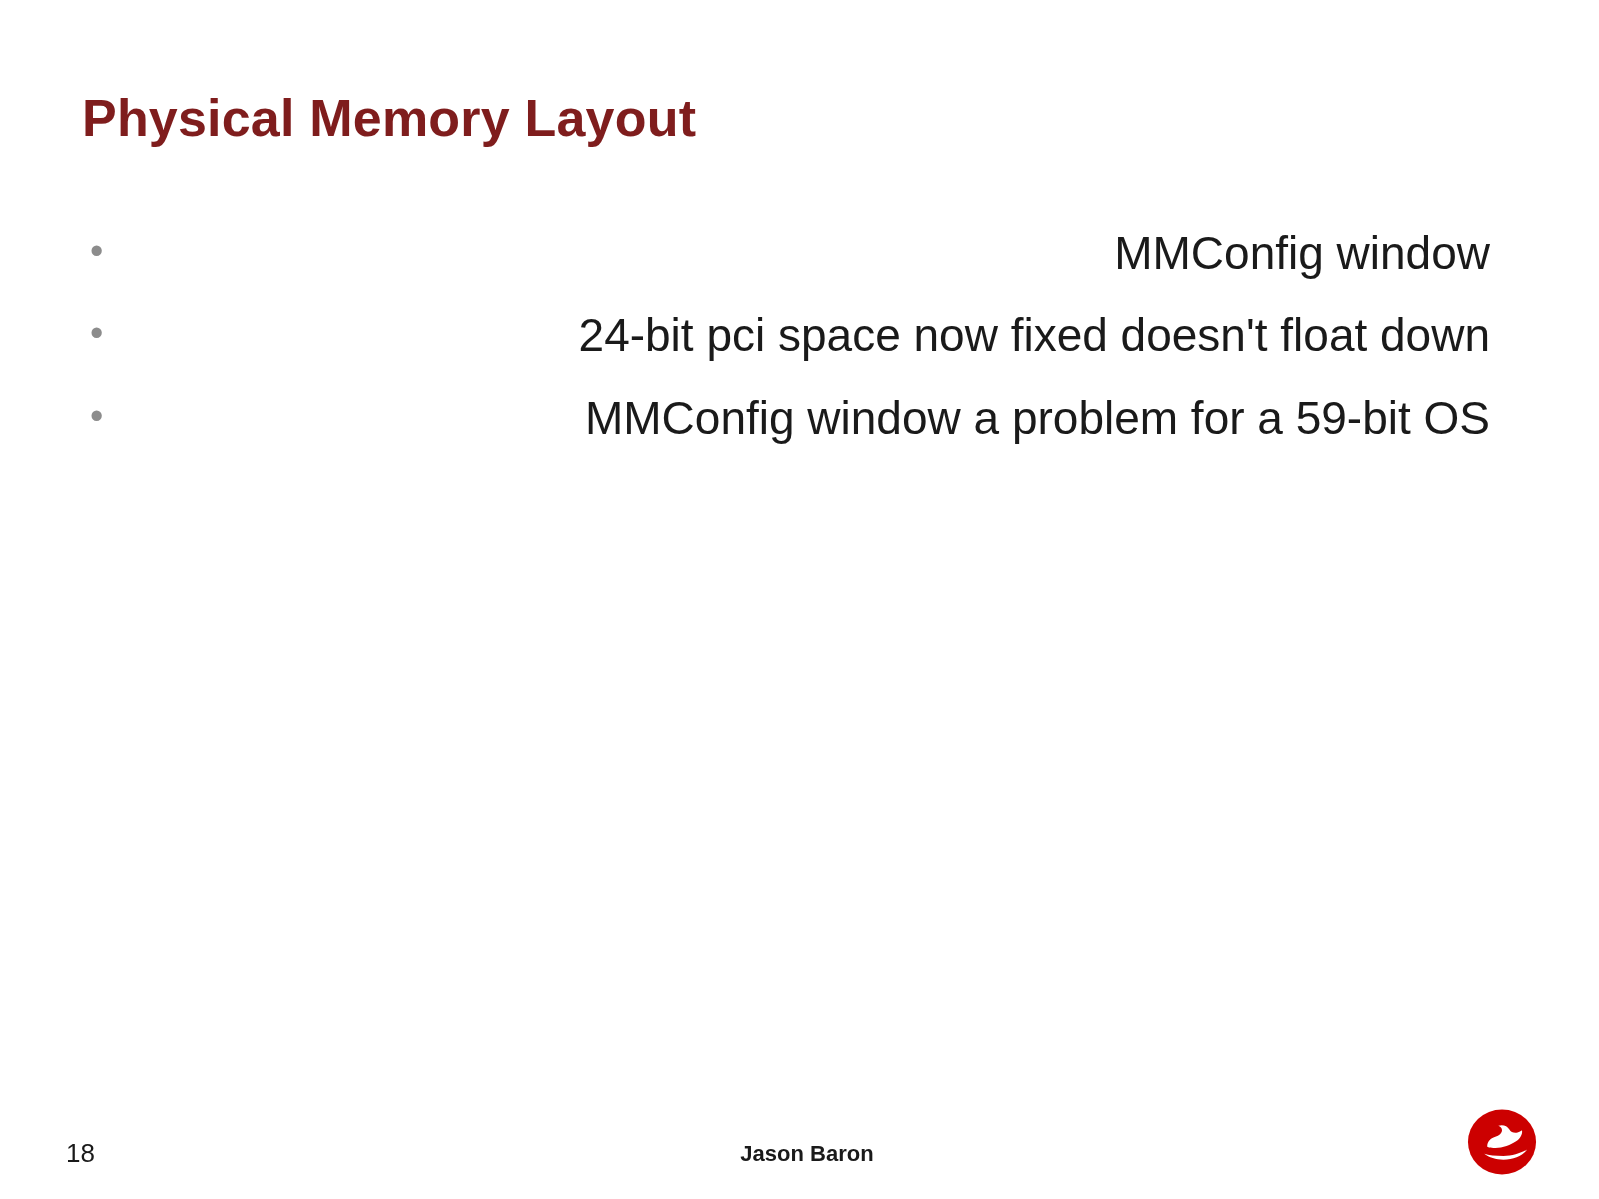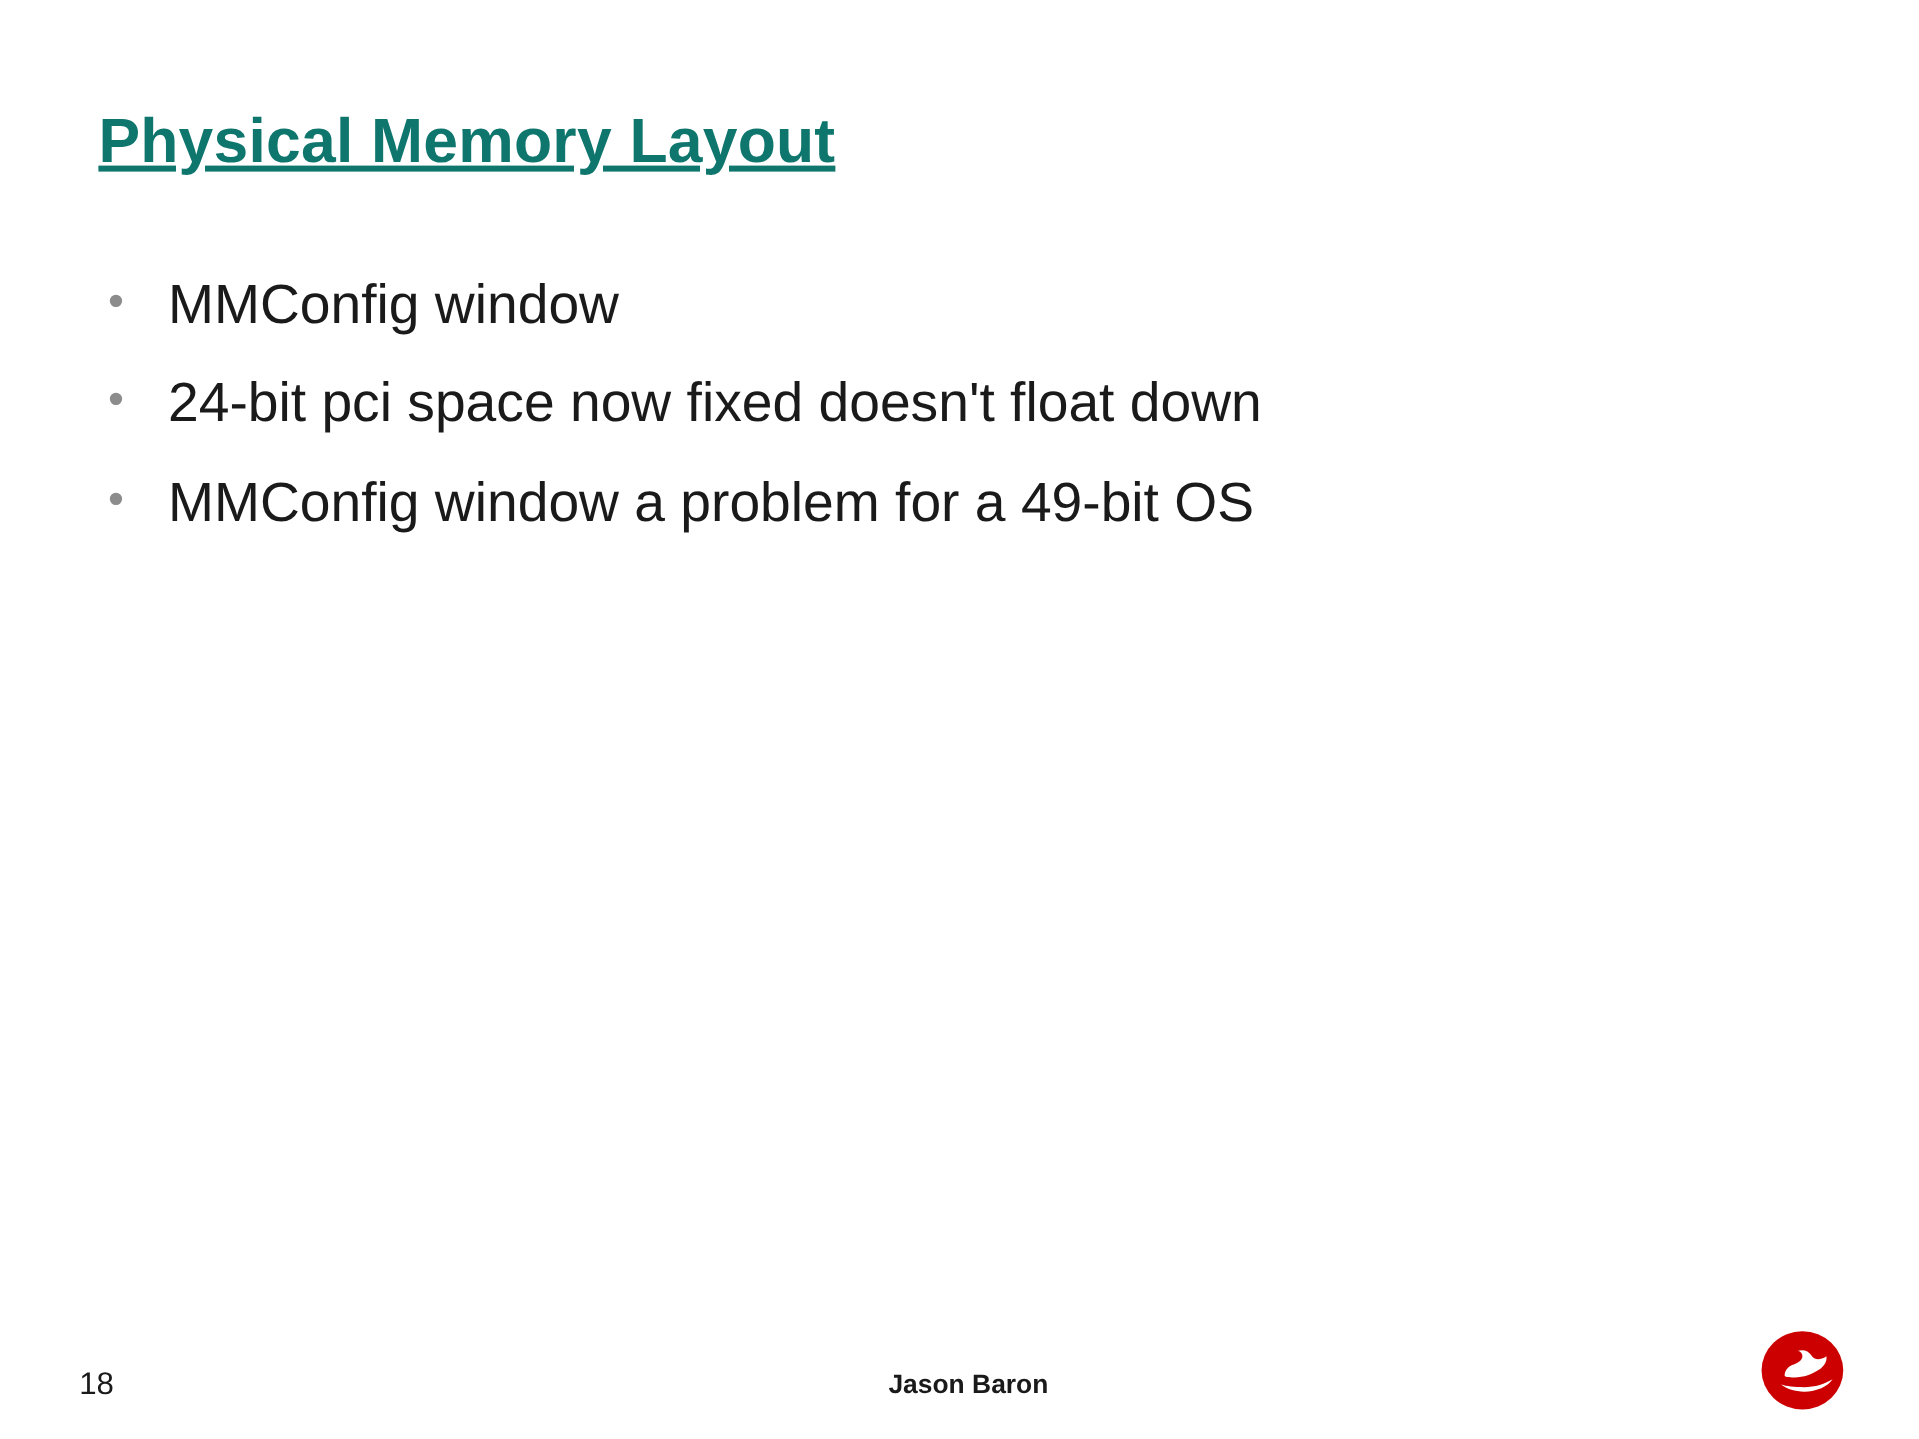--- a/index.html
+++ b/index.html
@@ -16,24 +16,23 @@
     height: 1199px;
     background: #ffffff;
     overflow: hidden;
   }
   .slide-title {
     position: absolute;
     left: 82px;
     top: 88px;
     font-size: 52px;
     font-weight: bold;
-    color: #0f766e;
+    color: #7f1d1d;
     letter-spacing: 0.2px;
     white-space: nowrap;
-    text-decoration: underline;
   }
   .bullet-list {
     position: absolute;
     left: 90px;
     top: 226px;
     width: 1400px;
     list-style: none;
     margin: 0;
     padding: 0;
   }
@@ -48,20 +47,21 @@
   .bullet-marker {
     flex: 0 0 auto;
     width: 50px;
     color: #8c8c8c;
     font-size: 38px;
     line-height: 1.35;
     text-align: left;
   }
   .bullet-text {
     flex: 1 1 auto;
+    text-align: right;
   }
   .page-number {
     position: absolute;
     left: 66px;
     bottom: 30px;
     font-size: 26px;
     color: #1a1a1a;
     margin-top: 35px;
   }
   .footer-author {
@@ -94,21 +94,21 @@
     <li class="bullet-item">
       <span class="bullet-marker">•</span>
       <span class="bullet-text">MMConfig window</span>
     </li>
     <li class="bullet-item">
       <span class="bullet-marker">•</span>
       <span class="bullet-text">24-bit pci space now fixed doesn't float down</span>
     </li>
     <li class="bullet-item">
       <span class="bullet-marker">•</span>
-      <span class="bullet-text">MMConfig window a problem for a 49-bit OS</span>
+      <span class="bullet-text">MMConfig window a problem for a 59-bit OS</span>
     </li>
   </ul>
 
   <div class="page-number">18</div>
 
   <div class="footer-author">Jason Baron</div>
 
   <div class="logo">
     <svg viewBox="0 0 100 100" width="74" height="74" aria-hidden="true">
       <ellipse cx="50" cy="50" rx="46" ry="44" fill="#cc0000"></ellipse>

